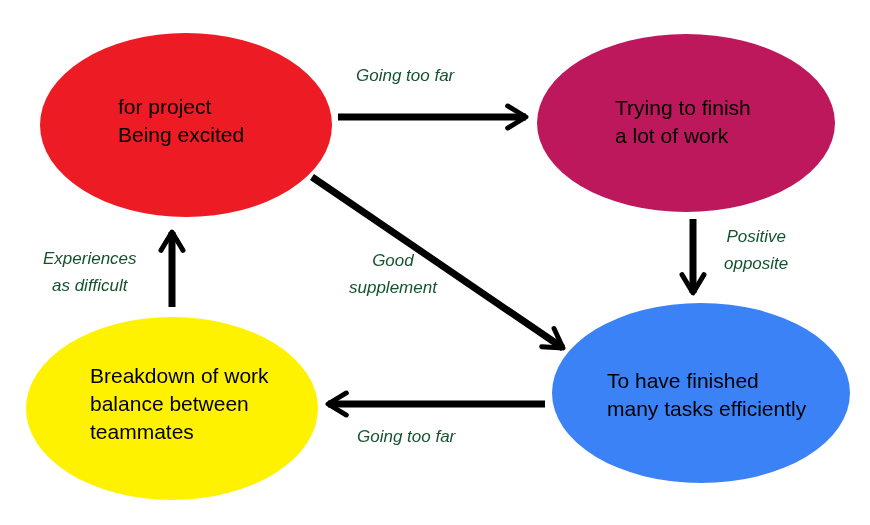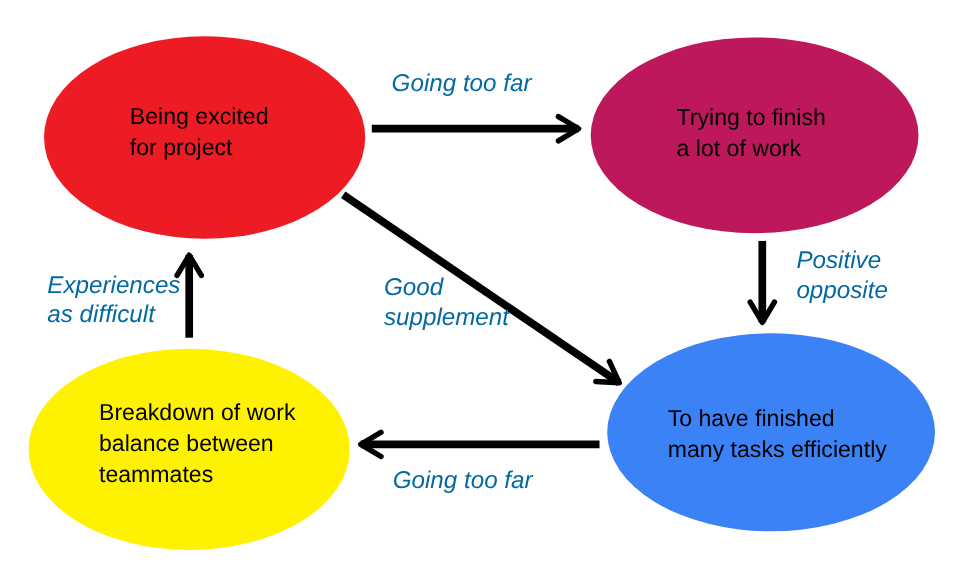--- a/index.html
+++ b/index.html
@@ -29,25 +29,26 @@
   }
   .node-text {
     position: absolute;
     font-size: 21px;
     line-height: 28px;
     white-space: nowrap;
     color: #000000;
   }
   .edge-label {
     position: absolute;
-    font-size: 22px;
+    font-size: 17px;
     line-height: 27px;
     font-style: italic;
     white-space: nowrap;
-    color: #0369a1;
+    color: #14532d;
+    text-align: center;
   }
   
   #node-excited   { left: 40px;  top: 33px;  width: 292px; height: 184px; }
   #node-excited .node-text   { left: 78px; top: 60px; }
   #node-finish    { left: 537px; top: 34px;  width: 298px; height: 178px; }
   #node-finish .node-text    { left: 78px; top: 60px; }
   #node-finished  { left: 552px; top: 303px; width: 298px; height: 180px; }
   #node-finished .node-text  { left: 55px; top: 64px; }
   #node-breakdown { left: 26px;  top: 317px; width: 292px; height: 183px; }
   #node-breakdown .node-text { left: 64px; top: 45px; }
@@ -71,22 +72,22 @@
     </defs>
     <line x1="338" y1="117" x2="526" y2="117" stroke="#000000" stroke-width="7" marker-end="url(#ah)"></line>
     <line x1="693" y1="219" x2="693" y2="293" stroke="#000000" stroke-width="7" marker-end="url(#ah)"></line>
     <line x1="312" y1="177" x2="563" y2="348" stroke="#000000" stroke-width="7" marker-end="url(#ah)"></line>
     <line x1="545" y1="404" x2="328" y2="404" stroke="#000000" stroke-width="7" marker-end="url(#ah)"></line>
     <line x1="172" y1="307" x2="172" y2="232" stroke="#000000" stroke-width="7" marker-end="url(#ah)"></line>
   </svg>
 
   <div id="node-excited" class="node" style="background-color: rgb(237, 28, 36);">
     <div class="node-text">
+      <div>for project</div>
       <div>Being excited</div>
-      <div>for project</div>
     </div>
   </div>
 
   <div id="node-finish" class="node" style="background-color: #be185d;">
     <div class="node-text">
       <div>Trying to finish</div>
       <div>a lot of work</div>
     </div>
   </div>
 

